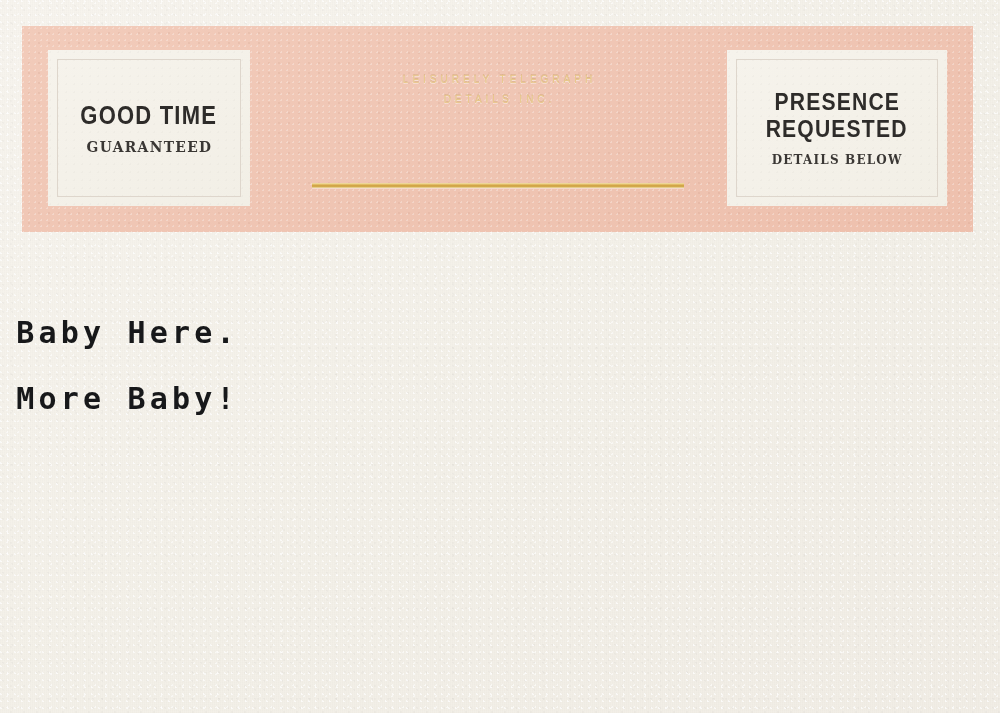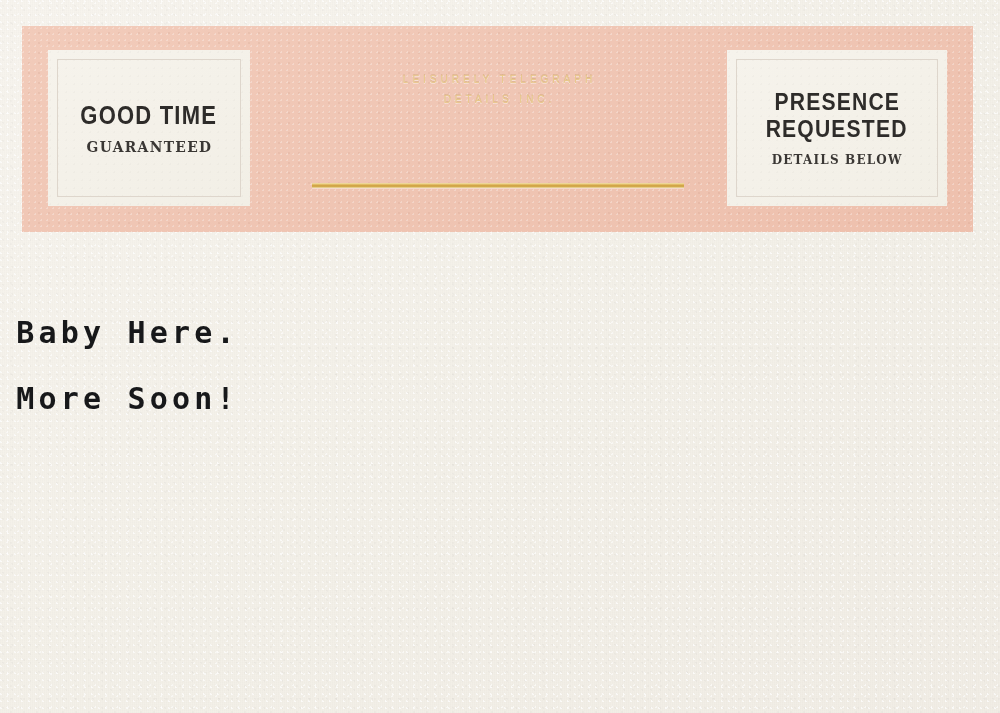--- a/index.html
+++ b/index.html
@@ -208,16 +208,16 @@
       <div class="badge-line-primary">REQUESTED</div>
       <div class="badge-line-secondary">DETAILS BELOW</div>
     </div>
 
   </div>
 
   <div id="message">
     <div class="msg-line size-lead">Baby Here.</div>
     <div class="msg-line spacer"></div>
     <div class="msg-line spacer"></div>
-    <div class="msg-line size-closing">More Soon!</div>
+    <div class="msg-line size-closing">More Baby!</div>
   </div>
 
 </div>
 
 </body></html>

